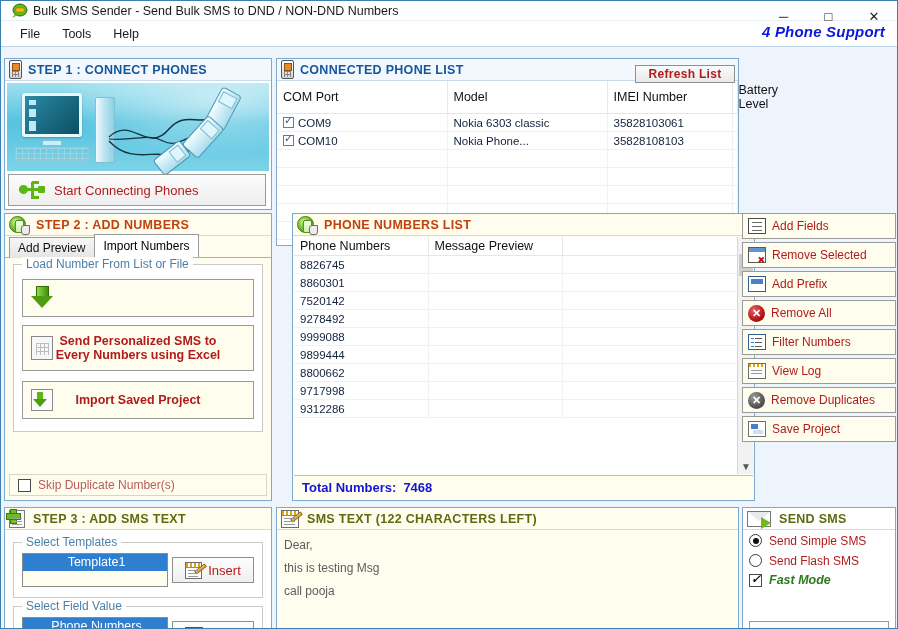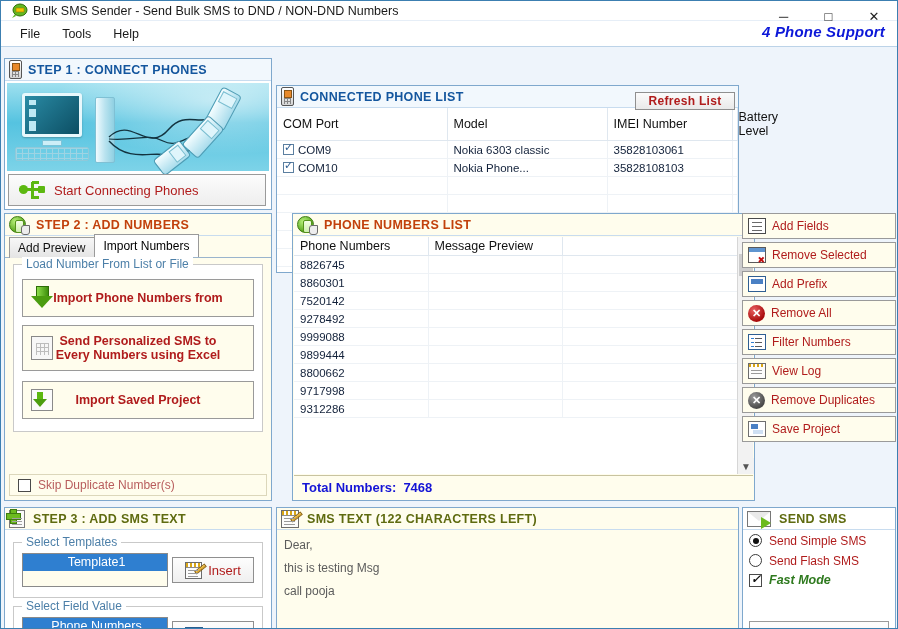--- a/index.html
+++ b/index.html
@@ -241,21 +241,21 @@
   .sel-list .selrow { height:17px; background:#2f7fd0; color:#fff; font-size:12.5px; padding-left:3px; line-height:17px; }
   .ins-btn { position:absolute; right:8px; width:82px; height:26px;
     background: linear-gradient(#fdfdfd,#efefef); border:1px solid #8f8f8f;
     display:flex; align-items:center; justify-content:center; font-size:13px; color:#b01c1c; }
   .ins-btn .gico { margin-right:6px; }
   .fieldico { width:18px; height:15px; background:#fff; border:1px solid #2a5d8f; position:relative; }
   .fieldico::after { content:""; position:absolute; left:3px; top:3px; right:3px; height:8px;
     background: repeating-linear-gradient(to bottom,#6a6a6a 0 1.5px,transparent 1.5px 4px); }
 
   
-  #cpl { left:0; top:0; width:463px; height:188px;margin-top:27px; }
+  #cpl { left:0; top:0; width:463px; height:188px; }
   .refresh {
     position:absolute; right:3px; top:6px; width:100px; height:18px;
     background: linear-gradient(#fbfbfb,#e9e9e9); border:1px solid #8f8f8f;
     display:flex; align-items:center; justify-content:center; font-size:12px; color:#b01c1c;
   }
   table.grid { width:100%; border-collapse:collapse; table-layout:fixed; font-size:12px; }
   table.grid th {
     text-align:left; font-weight:normal; color:#111; font-size:12.5px;
     padding:2px 0 2px 6px; border-right:1px solid #dfe7ef; border-bottom:1px solid #dfe7ef;
     background:#ffffff;
@@ -418,21 +418,20 @@
           <span class="lbl" style="margin-left:10px">STEP 2 : ADD NUMBERS</span>
         </div>
         <div class="tabs">
           <div class="tab">Add Preview</div>
           <div class="tab active">Import Numbers</div>
         </div>
         <div class="fieldset">
           <span class="legend">Load Number From List or File</span>
           <div class="bigbtn" style="top:14px">
             <span class="gico dlarrow"></span>
-            <span>Import Phone Numbers from</span>
           </div>
           <div class="bigbtn" style="top:60px; height:46px; flex-direction:column; justify-content:center;">
             <span class="gico excelico"></span>
             <span>Send Personalized SMS to</span>
             <span>Every Numbers using Excel</span>
           </div>
           <div class="bigbtn" style="top:116px">
             <span class="gico savedico">
                 <span class="a"></span>
                 <span class="b"></span>

